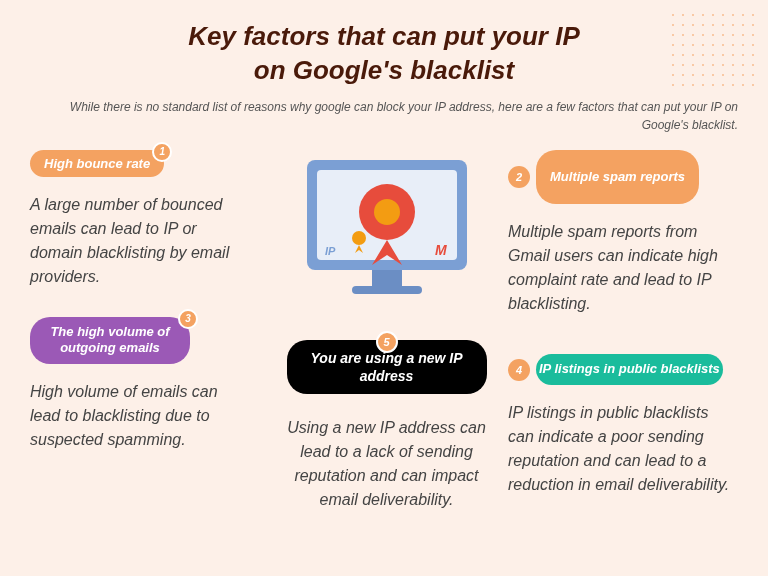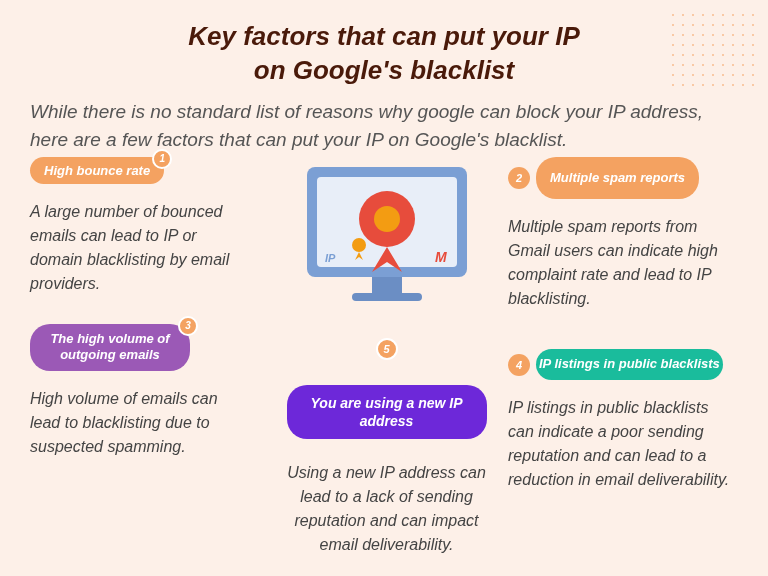--- a/index.html
+++ b/index.html
@@ -35,25 +35,25 @@
     .title {
       text-align: center;
       font-size: 26px;
       font-weight: 900;
       color: #4a1a0a;
       line-height: 1.3;
       margin-bottom: 10px;
     }
 
     .subtitle {
-      text-align: left;
-      font-size: 19px;
+      text-align: right;
+      font-size: 12px;
       color: #555;
       line-height: 1.5;
-      margin-bottom: 2px;
+      margin-bottom: 16px;
     }
 
     .main-layout {
       display: flex;
       justify-content: space-between;
       align-items: flex-start;
       gap: 10px;
     }
 
     
@@ -106,21 +106,21 @@
       font-size: 10px;
       font-weight: bold;
       display: flex;
       align-items: center;
       justify-content: center;
       border: 2px solid white;
     }
 
     .pill-orange { background-color: #f4a261; }
     .pill-purple { background-color: #9b59b6; }
-    .pill-teal { background-color: #6d28d9; margin-top: 38px; }
+    .pill-teal { background-color: #000000; }
     .pill-green-teal { background-color: #1abc9c; }
 
     .factor-desc {
       font-size: 16px;
       color: #444;
       line-height: 1.5;
       margin-top: 16px;
     }
 
     
@@ -256,21 +256,21 @@
         <p class="factor-desc" style="text-align:center;">Using a new IP address can lead to a lack of sending reputation and can impact email deliverability.</p>
       </div>
 
     </div>
 
     <div class="right-col">
 
       <div class="right-factor-block">
         <div class="right-pill-row">
           <span class="number-circle">2</span>
-          <span class="factor-pill pill-orange" style="font-size:13px; padding:13px 14px; text-align:center; line-height:1.3;">
+          <span class="factor-pill pill-orange" style="font-size:13px; padding:19px 14px; text-align:center; line-height:1.3;">
             <span>Multiple spam reports</span>
           </span>
         </div>
         <p class="factor-desc">Multiple spam reports from Gmail users can indicate high complaint rate and lead to IP blacklisting.</p>
       </div>
 
       <div class="right-factor-block" style="margin-top:20px;">
         <div class="right-pill-row">
           <span class="number-circle">4</span>
           <span class="factor-pill pill-green-teal" style="font-size:13px; padding:7px 3px; text-align:center; line-height:1.3;">

